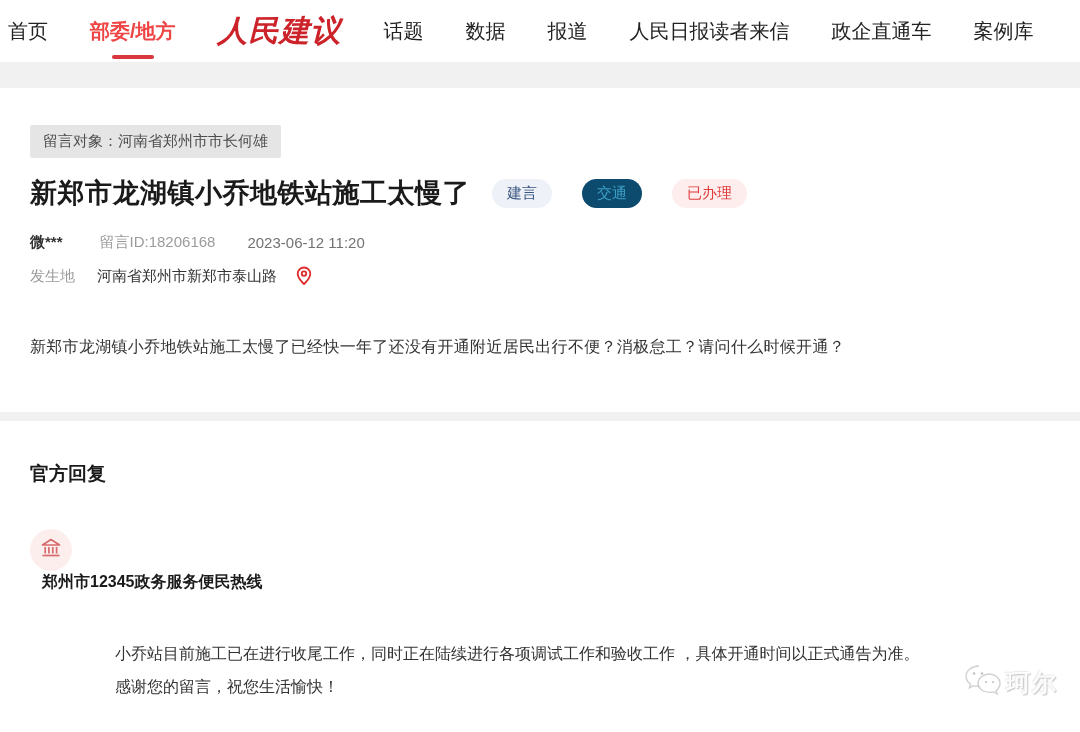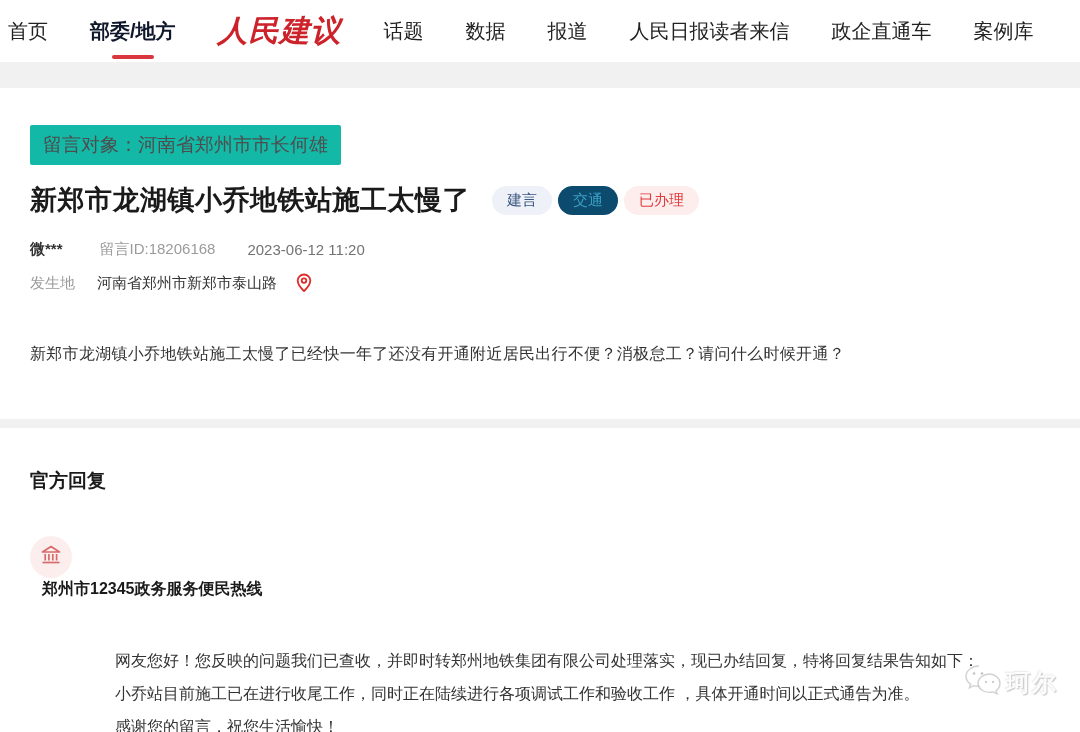--- a/index.html
+++ b/index.html
@@ -6,44 +6,44 @@
   html, body { width: 1080px; height: 732px; background: #fff; overflow: hidden; }
   body { font-family: "Liberation Sans", "DejaVu Sans", sans-serif; color: #333; position: relative; }
 
   
   .topnav {
     height: 62px; background: #fff;
     display: flex; align-items: center;
     padding-left: 8px; gap: 42px;
   }
   .nav-item { font-size: 20px; color: #222; cursor: pointer; position: relative; white-space: nowrap; }
-  .nav-item.active { color: #0f172a; font-weight: bold; }
+  .nav-item.active { color: #ef4444; font-weight: bold; }
   .nav-item.active::after {
     content: ""; position: absolute; left: 50%; transform: translateX(-50%);
     bottom: -14px; width: 42px; height: 4px; background: #d9363e; border-radius: 2px;
   }
   .nav-logo {
     color: #cc2229; white-space: nowrap; cursor: pointer;
     font-family: "Liberation Serif", "DejaVu Serif", serif;
     font-weight: bold; font-style: italic; font-size: 30px; letter-spacing: 1px;
   }
   .grayband { height: 26px; background: #f1f1f2; }
 
   
   .content { padding: 0 30px; position: relative; }
 
   .target-tag {
     display: inline-block; margin-top: 37px;
-    background: #14b8a6; color: #4d4d4d;
-    font-size: 19px; padding: 7px 13px; border-radius: 2px;
+    background: #e5e5e5; color: #4d4d4d;
+    font-size: 15px; padding: 7px 13px; border-radius: 2px;
   }
 
   .title-row { margin-top: 17px; display: flex; align-items: center; }
   .msg-title { font-size: 27px; font-weight: bold; color: #1a1a1a; letter-spacing: 0.5px; }
-  .badges { display: flex; align-items: center; margin-left: 22px; gap: 6px; }
+  .badges { display: flex; align-items: center; margin-left: 22px; gap: 30px; }
   .badge { font-size: 15px; padding: 5px 15px; border-radius: 15px; white-space: nowrap; }
   .badge-suggestion { color: #3a5681; background: #eef1f7; }
   .badge-traffic    { color: #3c9fc3; background: #0c4a6e; }
   .badge-status     { color: #e03c3c; background: #fdeded; }
 
   .meta-row { margin-top: 22px; display: flex; align-items: center; font-size: 15px; }
   .author { font-weight: bold; color: #333; }
   .msg-id { color: #9b9b9b; margin-left: 37px; }
   .msg-date { color: #737373; margin-left: 32px; }
 
@@ -150,21 +150,20 @@
         </g>
       </svg>
     </span>
   </div>
   <div class="reply-head">
     <div class="agency-name">郑州市12345政务服务便民热线</div>
   </div>
 </div>
 
 <div class="reply-body">
-  <p>网友您好！您反映的问题我们已查收，并即时转郑州地铁集团有限公司处理落实，现已办结回复，特将回复结果告知如下：</p>
   <p>小乔站目前施工已在进行收尾工作，同时正在陆续进行各项调试工作和验收工作 ，具体开通时间以正式通告为准。</p>
   <p>感谢您的留言，祝您生活愉快！</p>
 </div>
 
 <div class="watermark">
   <span>
     <svg width="44" height="38" viewBox="0 0 44 38">
       <g fill="rgba(255,255,255,0.85)" stroke="rgba(170,170,170,0.6)" stroke-width="1.4">
         <path d="M17 4 C9.8 4 4 8.6 4 14.3 c0 3.2 1.8 6 4.6 7.9 l-1.2 3.6 4.2-2.1 c1.4.4 2.9.6 4.4.6 .5 0 1 0 1.5-.1"></path>
         <path d="M27.5 12 c-6.4 0-11.5 4.1-11.5 9.2 0 5.1 5.1 9.2 11.5 9.2 1.3 0 2.6-.2 3.8-.5 l3.8 1.9-1.1-3.2 c2.5-1.7 4-4.3 4-7.4 0-5.1-5.1-9.2-10.5-9.2z"></path>

